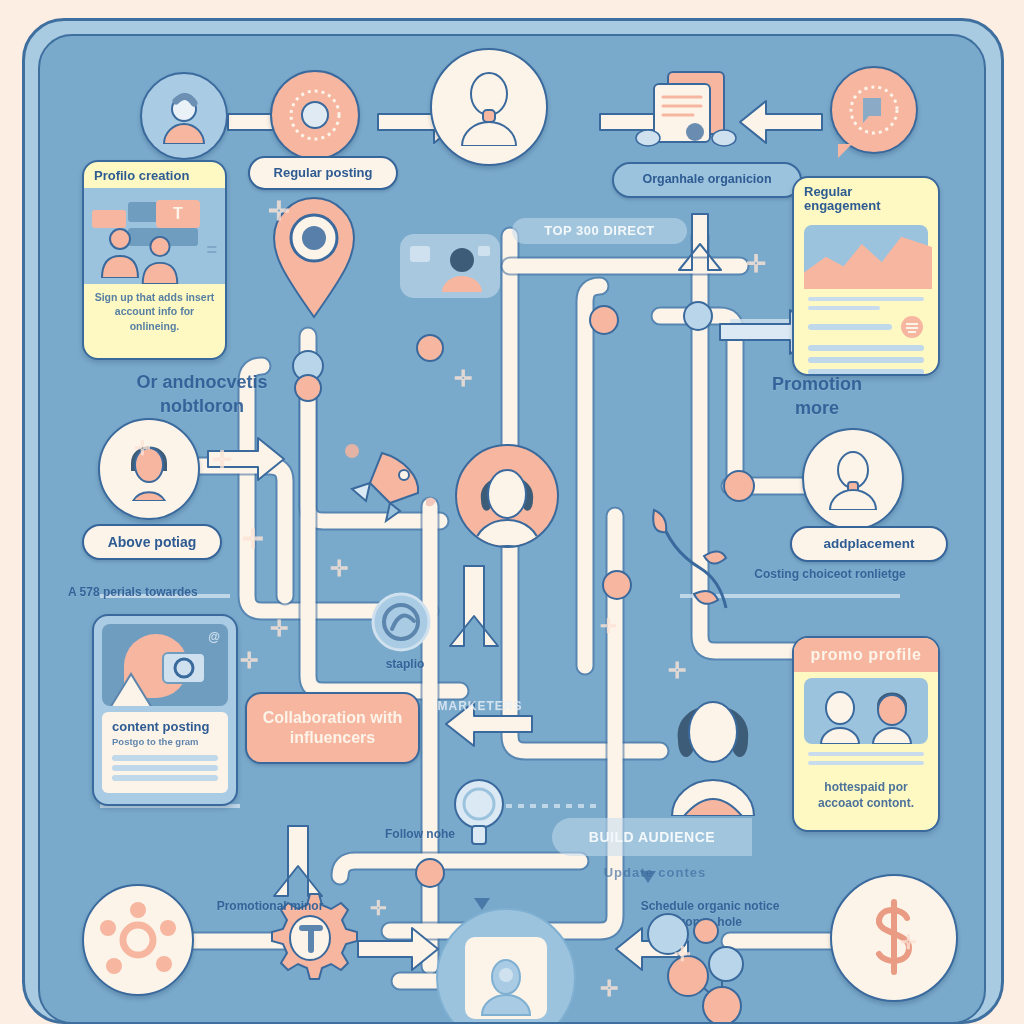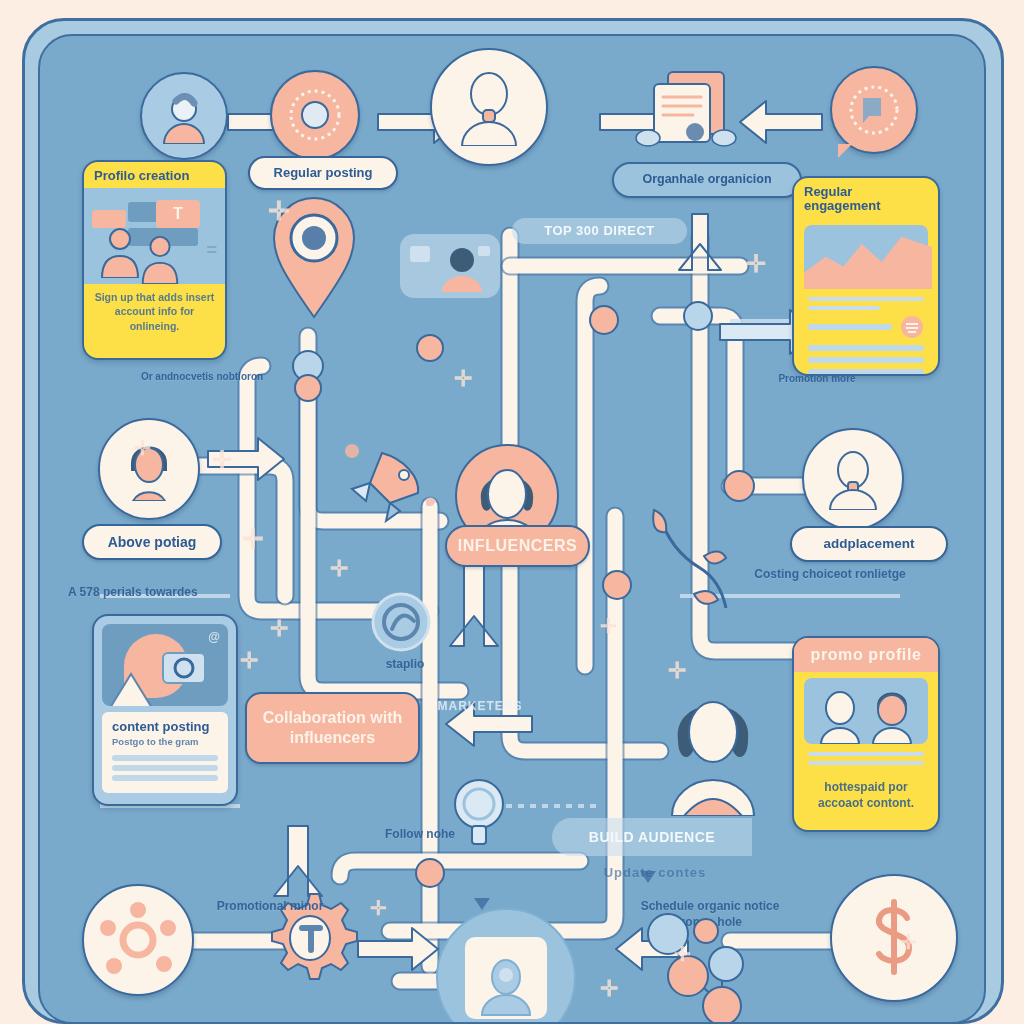--- a/index.html
+++ b/index.html
@@ -30,42 +30,42 @@
     border-radius:999px; color:#2d5b92; font-weight:bold;
     display:flex; align-items:center; justify-content:center;
     text-align:center; line-height:1.05; padding:0 10px;
     box-shadow:0 2px 3px rgba(20,50,80,.18);
   }
   .pill.blue{ background:#9cc3de; border-color:#3a6a9d; color:#2d5b92; }
   .pill.peach{ background:#f6b6a0; border-color:#3a6a9d; color:#fdf4e9; }
   .pill.ghost{ background:rgba(196,221,238,.55); border:none; color:#f3f8fb;
                box-shadow:none; letter-spacing:.5px;}
   .card{
-    position:absolute; background:#fde047; border:2px solid #3a6a9d;
+    position:absolute; background:#fef9c3; border:2px solid #3a6a9d;
     border-radius:16px; overflow:hidden;
     box-shadow:0 3px 5px rgba(20,50,80,.2);
   }
   .card.blue{ background:#a9cbe3; }
   .card-title{
     font-weight:bold; color:#2d5b92; font-size:13px;
     padding:7px 10px 5px; line-height:1.1;
   }
   .card-title.peachbar{
     background:#f6b6a0; color:#fdf4e9; text-align:center;
     padding:8px 6px; font-size:16px; letter-spacing:.6px;
   }
   .thumb{ background:#9cc3de; border-radius:8px; margin:6px 10px; }
   .line{ height:6px; background:#bfd8ea; border-radius:3px; margin:5px 12px; }
   .line.s{ height:4px; background:#c9dced; }
   .caption{
     color:#3a6a9d; font-size:10.5px; text-align:center; padding:6px 8px 8px;
     line-height:1.35; font-weight:bold; opacity:.85;
   }
   .note{
-    position:absolute; color:#2f5e96; font-weight:bold; font-size:10px;
+    position:absolute; color:#2f5e96; font-weight:bold; font-size:18px;
     text-align:center; line-height:1.35; opacity:.92;
     text-shadow:0 1px 0 rgba(255,255,255,.12);
   }
   .note.sm{ font-size:12px; }
   .note.light{ color:#e9f2f8; opacity:.8; letter-spacing:1px; }
 
   
   .node{
     position:absolute; border-radius:50%;
     border:2px solid #3a6a9d; display:flex;
@@ -329,23 +329,20 @@
         <path d="M22 38 q9 -22 22 -8" fill="none" stroke="#5c86ad" stroke-width="4" stroke-linecap="round"></path>
       </svg>
       <div class="note sm" style="left:310px;top:620px;width:110px;">staplio</div>
 
       <div style="position:absolute;left:415px;top:408px;width:104px;height:104px;border-radius:50%;background:#f6b6a0;border:2px solid #3a6a9d;display:flex;align-items:flex-end;justify-content:center;overflow:hidden;">
         <svg width="84" height="92" viewBox="0 0 84 92">
           <path d="M16 46 C12 14 72 14 68 46 C68 58 60 60 58 52 L26 52 C24 60 16 58 16 46 Z" fill="#3d5c78"></path>
           <ellipse cx="42" cy="40" rx="19" ry="24" fill="#fdf4e9" stroke="#3a6a9d" stroke-width="2"></ellipse>
           <path d="M10 92 a32 26 0 0 1 64 0 z" fill="#fdf4e9" stroke="#3a6a9d" stroke-width="2"></path>
         </svg>
-      </div>
-      <div class="pill peach" style="left:405px;top:489px;width:145px;height:42px;font-size:16px;letter-spacing:.5px;">
-        <span>INFLUENCERS</span>
       </div>
 
       <div class="node cream" style="left:58px;top:382px;width:102px;height:102px;">
         <svg width="64" height="64" viewBox="0 0 64 64">
           <path d="M14 26 C14 4 50 4 50 26 L50 34 L14 34 Z" fill="#3d5c78"></path>
           <ellipse cx="32" cy="28" rx="14" ry="17" fill="#f6b6a0" stroke="#3a6a9d" stroke-width="2"></ellipse>
           <path d="M16 64 a18 16 0 0 1 32 0 z" fill="#f6b6a0" stroke="#3a6a9d" stroke-width="2"></path>
         </svg>
       </div>
       <div class="pill" style="left:42px;top:488px;width:140px;height:36px;font-size:14px;">

